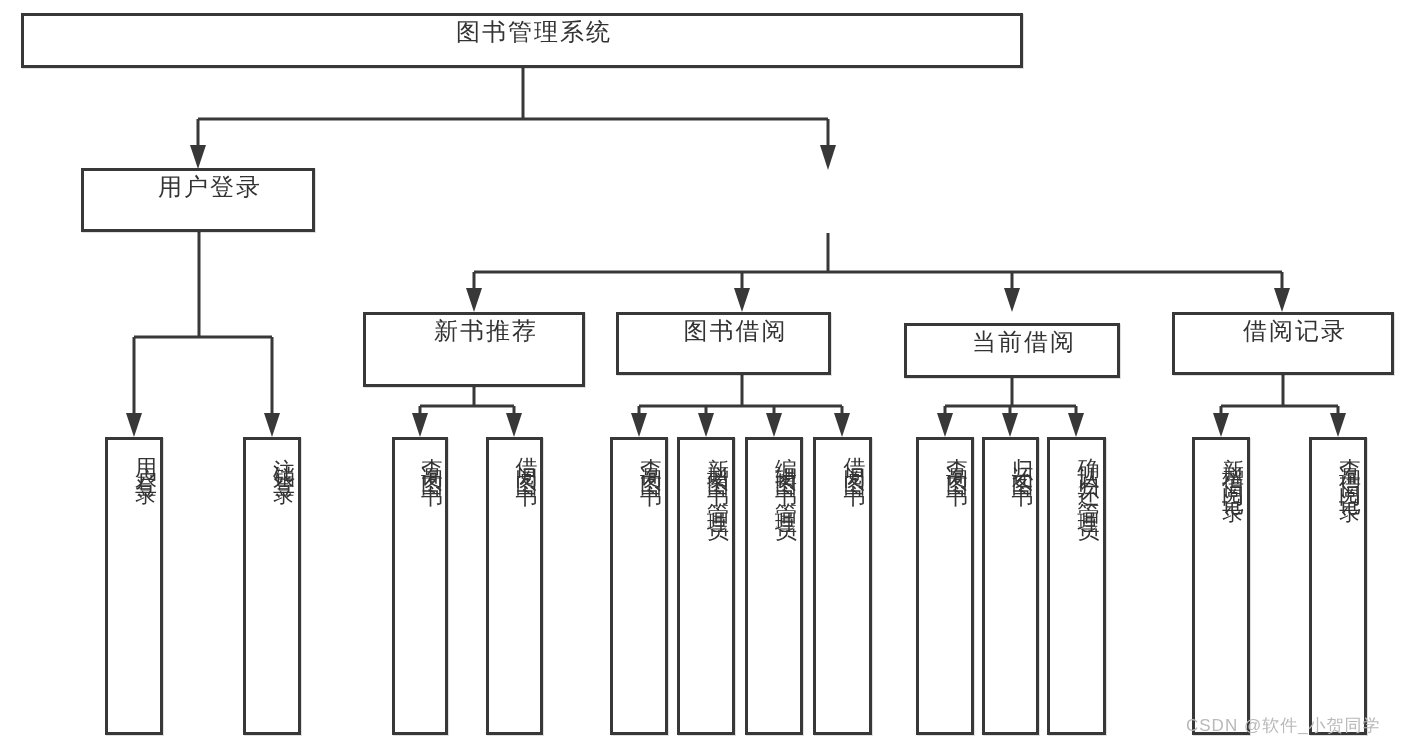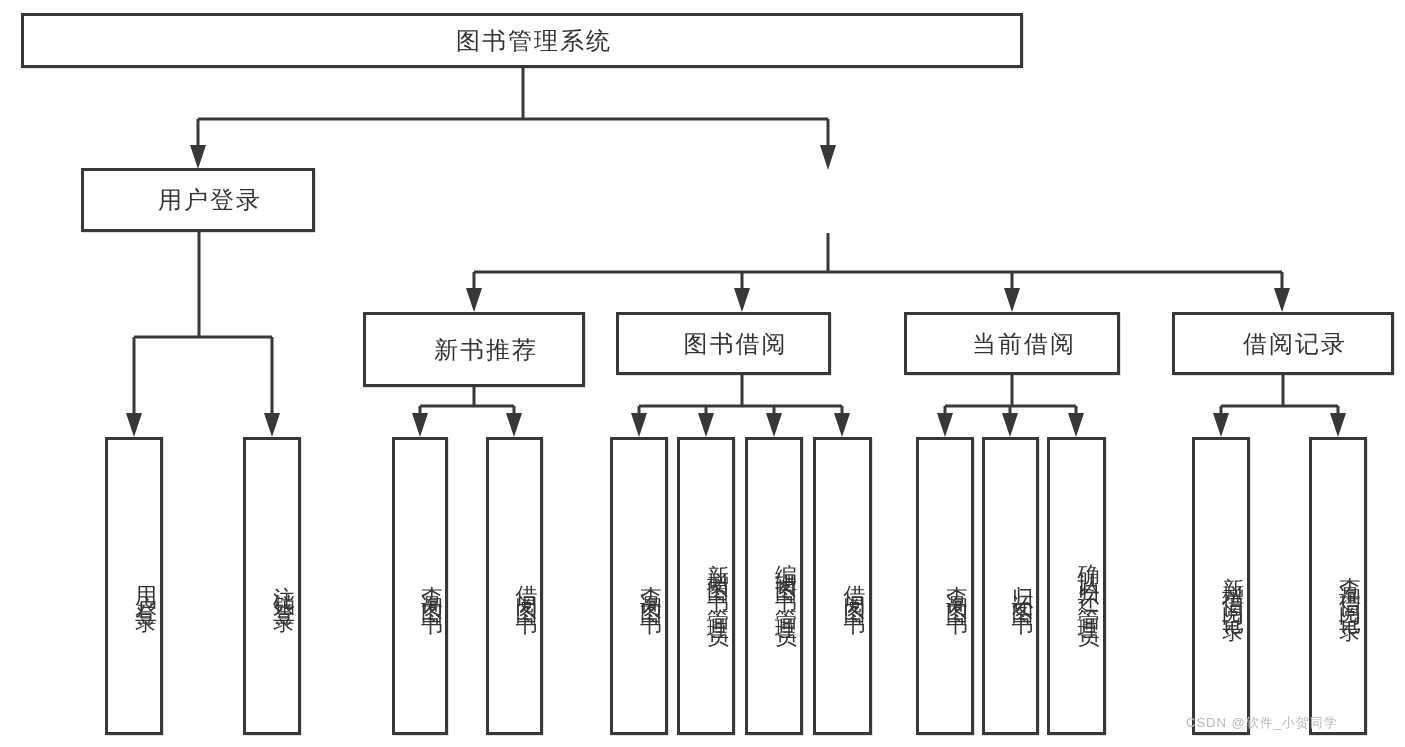--- a/index.html
+++ b/index.html
@@ -11,38 +11,38 @@
     font-family:"Liberation Serif","DejaVu Serif",serif;
     overflow:hidden;
   }
   svg.connectors { position:absolute; left:0; top:0; width:1405px; height:747px; }
   .connectors path { stroke:var(--line, #383838); stroke-width:3; fill:none; }
   .connectors polygon { fill:var(--line, #383838); stroke:none; }
   .node {
     position:absolute;
     background:var(--box-bg, #ffffff);
     border:3px solid var(--line, #383838);
-    display:flex; align-items:center; justify-content:center;
+    display:flex; align-items:flex-start; justify-content:center;
     color:var(--text, #333333);
     box-shadow:1px 1px 0 rgba(0,0,0,0.12);
     padding-left:24px;
   }
   .hlabel { font-size:24px; letter-spacing:2px; white-space:nowrap; }
   .vnode .vlabel {
     writing-mode:vertical-rl;
     text-orientation:mixed;
     font-size:22px;
     line-height:1;
     letter-spacing:9px;
     white-space:nowrap;
   }
   .watermark {
     position:absolute;
     left:1186px; top:714px;
-    font-size:13px;
+    font-size:17px;
     color:var(--watermark, #b9b9b9);
     font-family:"Liberation Sans","DejaVu Sans",sans-serif;
     letter-spacing:1px;
     white-space:nowrap;
   }
 </style>
 </head>
 <body>
 
 <div class="stage">
@@ -90,21 +90,21 @@
   <div class="node" style="left:81px;top:168px;width:234px;height:64px">
     <span class="hlabel">用户登录</span>
   </div>
 
   <div class="node" style="left:363px;top:312px;width:222px;height:75px">
     <span class="hlabel">新书推荐</span>
   </div>
   <div class="node" style="left:616px;top:312px;width:215px;height:63px">
     <span class="hlabel">图书借阅</span>
   </div>
-  <div class="node" style="left:904px;top:312px;width:216px;height:63px">
+  <div class="node" style="left:904px;top:323px;width:216px;height:55px">
     <span class="hlabel">当前借阅</span>
   </div>
   <div class="node" style="left:1172px;top:312px;width:222px;height:63px">
     <span class="hlabel">借阅记录</span>
   </div>
 
   <div class="node vnode" style="left:105px;top:437px;width:58px;height:298px">
     <span class="vlabel">用户登录</span>
   </div>
   <div class="node vnode" style="left:243px;top:437px;width:58px;height:298px">

